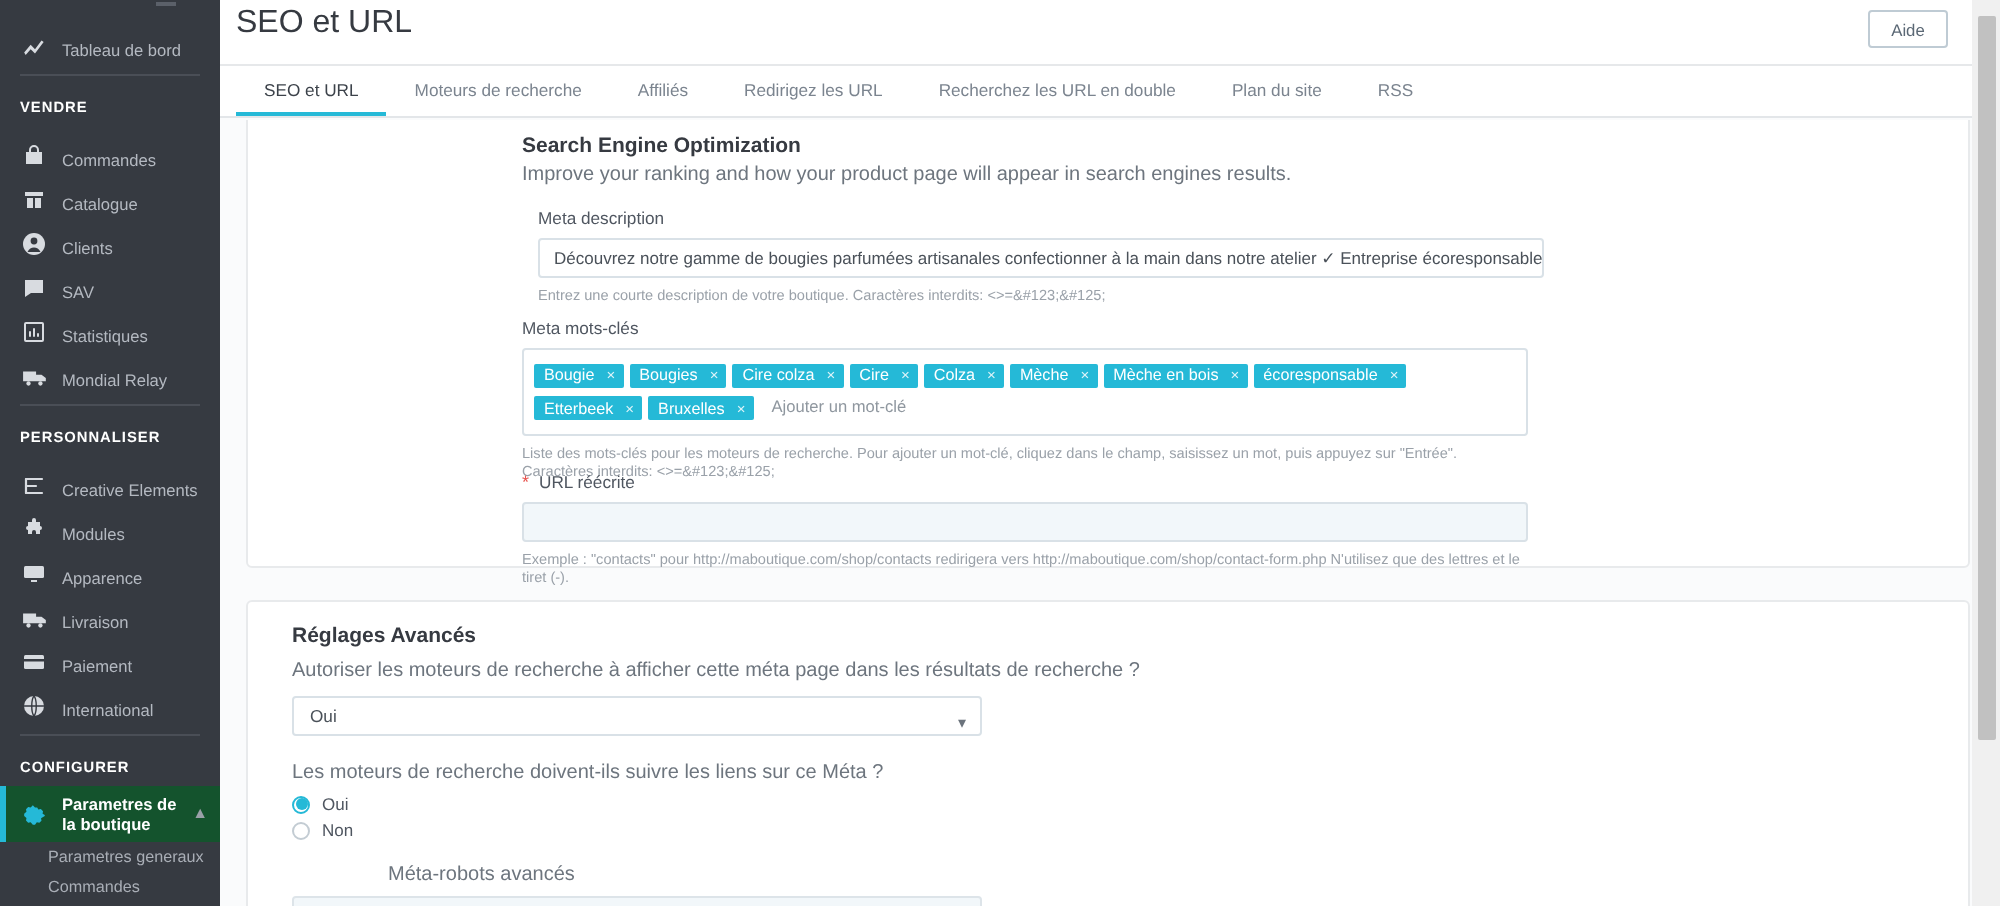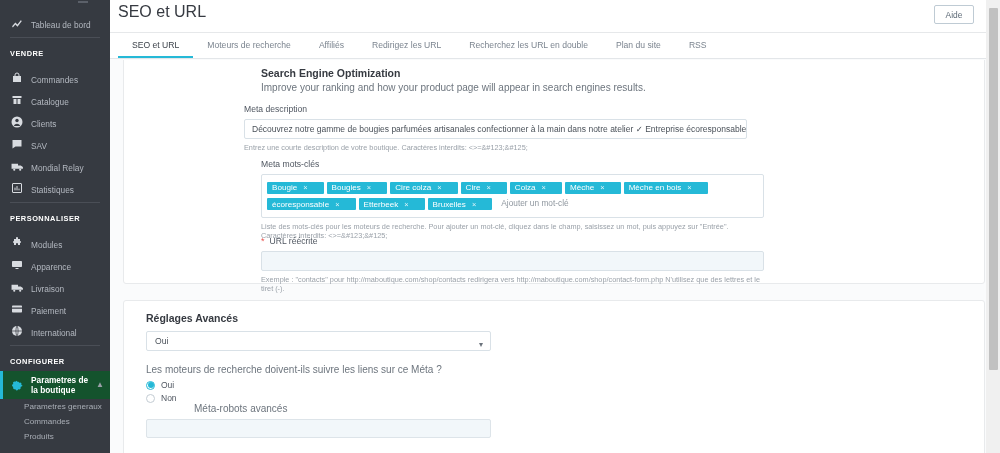--- a/index.html
+++ b/index.html
@@ -200,21 +200,21 @@
     background:#ffffff;
     padding: 4px 5px 5px 5px;
     min-height: 38px;
   }
   .tag {
     display:inline-flex; align-items:center;
     height: 12px;
     background:#25b9d7;
     color:#ffffff;
     font-size: 8.1px;
-    padding: 0 16px 0 5px;
+    padding: 0 4px 0 5px;
     margin: 1px 3px 2px 0;
     border-radius: 1px;
     white-space:nowrap;
     cursor:pointer;
   }
   .tag .x { margin-left: 6px; font-size:7.5px; opacity:.85; }
   .tag-ph {
     display:inline-block;
     font-size: 8.3px;
     color:#8f979f;
@@ -334,42 +334,51 @@
     <div class="sb-link">
       <span class="ic">
         <svg width="12" height="12" viewBox="0 0 24 24" fill="currentColor">
             <path d="M3 4h18v13H9l-6 4z"></path>
           </svg>
       </span>
       <span>SAV</span>
     </div>
     <div class="sb-link">
       <span class="ic">
+        <svg width="12" height="12" viewBox="0 0 24 24" fill="none" stroke="currentColor" stroke-width="2">
+            <rect x="3" y="3" width="18" height="18" rx="1"></rect>
+            <path d="M8 16v-4M12 16v-7M16 16v-2" stroke-linecap="round"></path>
+          </svg>
+      </span>
+      <span>Statistiques</span>
+    </div>
+    <div class="sb-link">
+      <span class="ic">
         <svg width="13" height="13" viewBox="0 0 24 24" fill="currentColor">
             <path d="M1 7h12v9H1zM13 10h5l4 3v3h-9z"></path>
             <circle cx="6" cy="18" r="2"></circle>
             <circle cx="17" cy="18" r="2"></circle>
           </svg>
       </span>
       <span>Mondial Relay</span>
     </div>
-    <div class="sb-link">
-      <span class="ic">
-        <svg width="12" height="12" viewBox="0 0 24 24" fill="none" stroke="currentColor" stroke-width="2">
-            <rect x="3" y="3" width="18" height="18" rx="1"></rect>
-            <path d="M8 16v-4M12 16v-7M16 16v-2" stroke-linecap="round"></path>
-          </svg>
-      </span>
-      <span>Statistiques</span>
-    </div>
 
     <div class="sb-sep"></div>
 
     <div class="sb-head">PERSONNALISER</div>
 
+    <div class="sb-link">
+      <span class="ic">
+        <svg width="12" height="12" viewBox="0 0 24 24" fill="none" stroke="currentColor" stroke-width="2.2" stroke-linecap="round">
+            <path d="M4 5h16M4 12h10M4 19h16"></path>
+            <path d="M4 5v14"></path>
+          </svg>
+      </span>
+      <span>Creative Elements</span>
+    </div>
     <div class="sb-link">
       <span class="ic">
         <svg width="12" height="12" viewBox="0 0 24 24" fill="currentColor">
             <path d="M10 2a2 2 0 014 0v2h4v4a2 2 0 010 4v4h-4v-2a2 2 0 10-4 0v2H6v-4a2 2 0 110-4V4h4z"></path>
           </svg>
       </span>
       <span>Modules</span>
     </div>
     <div class="sb-link">
       <span class="ic">
@@ -449,21 +458,21 @@
     </div>
 
     <div id="content">
 
       <div class="panel" id="seo-panel">
         <div style="position:absolute; left:137px; top:12px; width:500px;">
           <div class="sec-title">Search Engine Optimization</div>
           <div class="sec-sub">Improve your ranking and how your product page will appear in search engines results.</div>
         </div>
 
-        <div style="position:absolute; left:120px; top:49px; width:503px;">
+        <div style="position:absolute; left:145px; top:49px; width:503px;">
           <div class="field-label">Meta description</div>
           <div class="txt-input" style="margin-top:5px;">Découvrez notre gamme de bougies parfumées artisanales confectionner à la main dans notre atelier ✓ Entreprise écoresponsable ♻ livraison</div>
           <div class="hint">Entrez une courte description de votre boutique. Caractères interdits: &lt;&gt;=&amp;#123;&amp;#125;</div>
         </div>
 
         <div style="position:absolute; left:137px; top:104px; width:503px;">
           <div class="field-label">Meta mots-clés</div>
           <div class="tagbox" style="margin-top:5px;">
             <span class="tag">
                 <span>Bougie</span>
@@ -505,37 +514,38 @@
             <span class="req-star">*</span><span>URL réécrite</span>
           </div>
           <div class="txt-input ro" style="margin-top:5px;"></div>
           <div class="hint">Exemple : "contacts" pour http://maboutique.com/shop/contacts redirigera vers http://maboutique.com/shop/contact-form.php N'utilisez que des lettres et le tiret (-).</div>
         </div>
       </div>
 
       <div class="panel" id="adv-panel">
         <div style="position:absolute; left:22px; top:11px; width:500px;">
           <div class="sec-title">Réglages Avancés</div>
+          <div class="sec-sub" style="margin-top:6px;">Autoriser les moteurs de recherche à afficher cette méta page dans les résultats de recherche ?</div>
           <div class="select-box" style="margin-top:7px;">
             <span>Oui</span>
             <span class="cv">▾</span>
           </div>
 
           <div class="sec-sub" style="margin-top:13px;">Les moteurs de recherche doivent-ils suivre les liens sur ce Méta ?</div>
 
           <div class="radio-row" style="margin-top:5px;">
             <span class="radio on"></span>
             <span class="radio-lbl">Oui</span>
           </div>
           <div class="radio-row">
             <span class="radio"></span>
             <span class="radio-lbl">Non</span>
           </div>
 
-          <div class="sec-sub" style="margin-top:0;padding-left:48px;">Méta-robots avancés</div>
+          <div class="sec-sub" style="margin-top:12px;padding-left:48px;">Méta-robots avancés</div>
           <div class="adv-input" style="margin-top:5px;"></div>
 
         </div>
       </div>
 
     </div>
   </div>
 
   <div id="scroll-track">
     <div id="scroll-thumb"></div>

